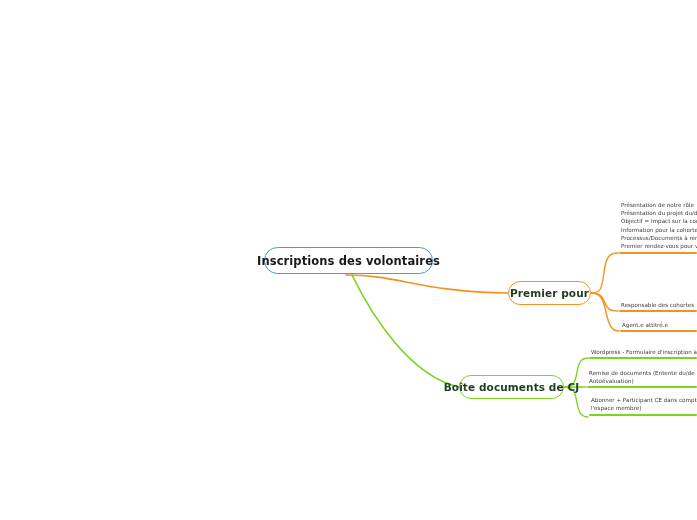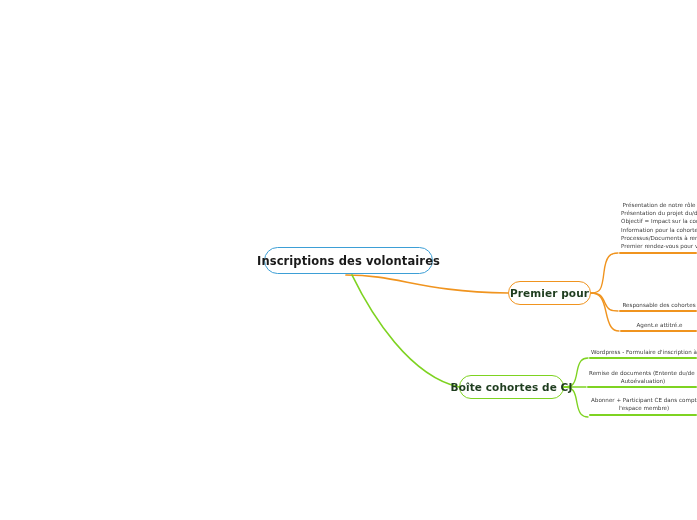--- a/index.html
+++ b/index.html
@@ -9,21 +9,20 @@
   }
   body {
     font-family: "DejaVu Sans", sans-serif;
   }
   #canvas {
     position: relative;
     width: 697px;
     height: 520px;
     overflow: hidden;
     background: #ffffff;
-    text-align: center;
   }
   #links {
     position: absolute;
     left: 0;
     top: 0;
     width: 697px;
     height: 520px;
     pointer-events: none;
   }
 
@@ -110,21 +109,21 @@
 
   <div class="node node-root">
     <span>Inscriptions des volontaires</span>
   </div>
 
   <div class="node node-l1-orange">
     <span>Premier pour</span>
   </div>
 
   <div class="node node-l1-green">
-    <span>Boîte cohortes de CJ</span>
+    <span>Boîte documents de CJ</span>
   </div>
 
   <div class="leaf" style="left:621px; top:201px; width:76px;">
     <div class="line">Présentation de notre rôle</div>
     <div class="line">Présentation du projet du/de</div>
     <div class="line">Objectif = Impact sur la com</div>
     <div class="line">Information pour la cohorte</div>
     <div class="line">Processus/Documents à rer</div>
     <div class="line">Premier rendez-vous pour v</div>
   </div>

